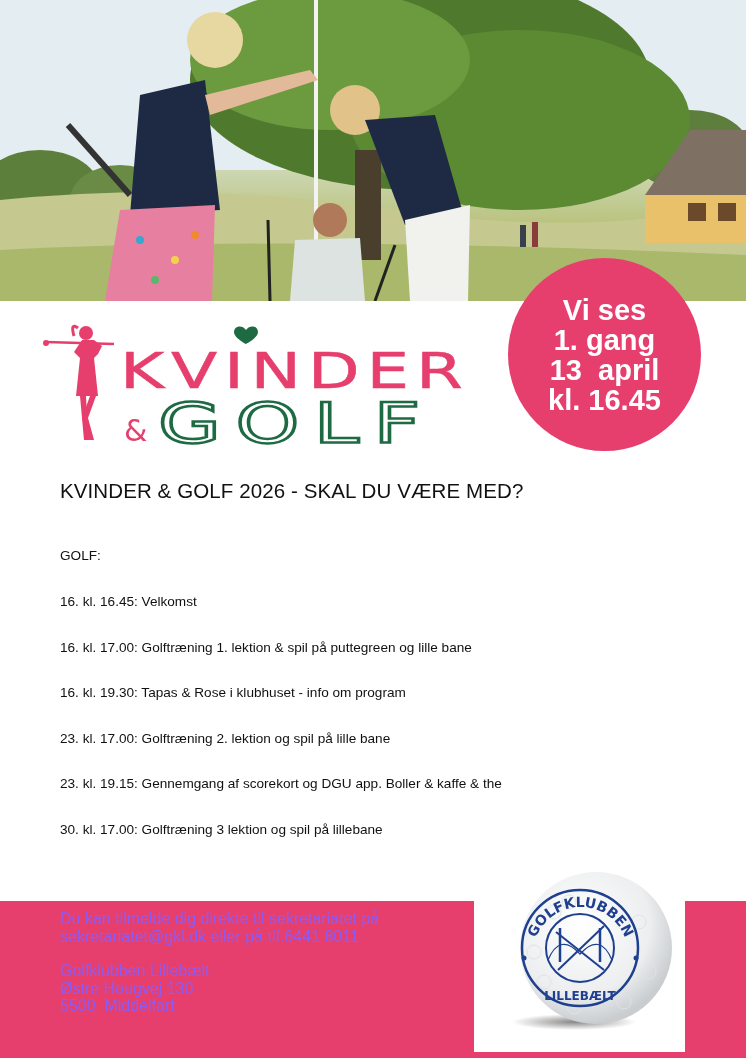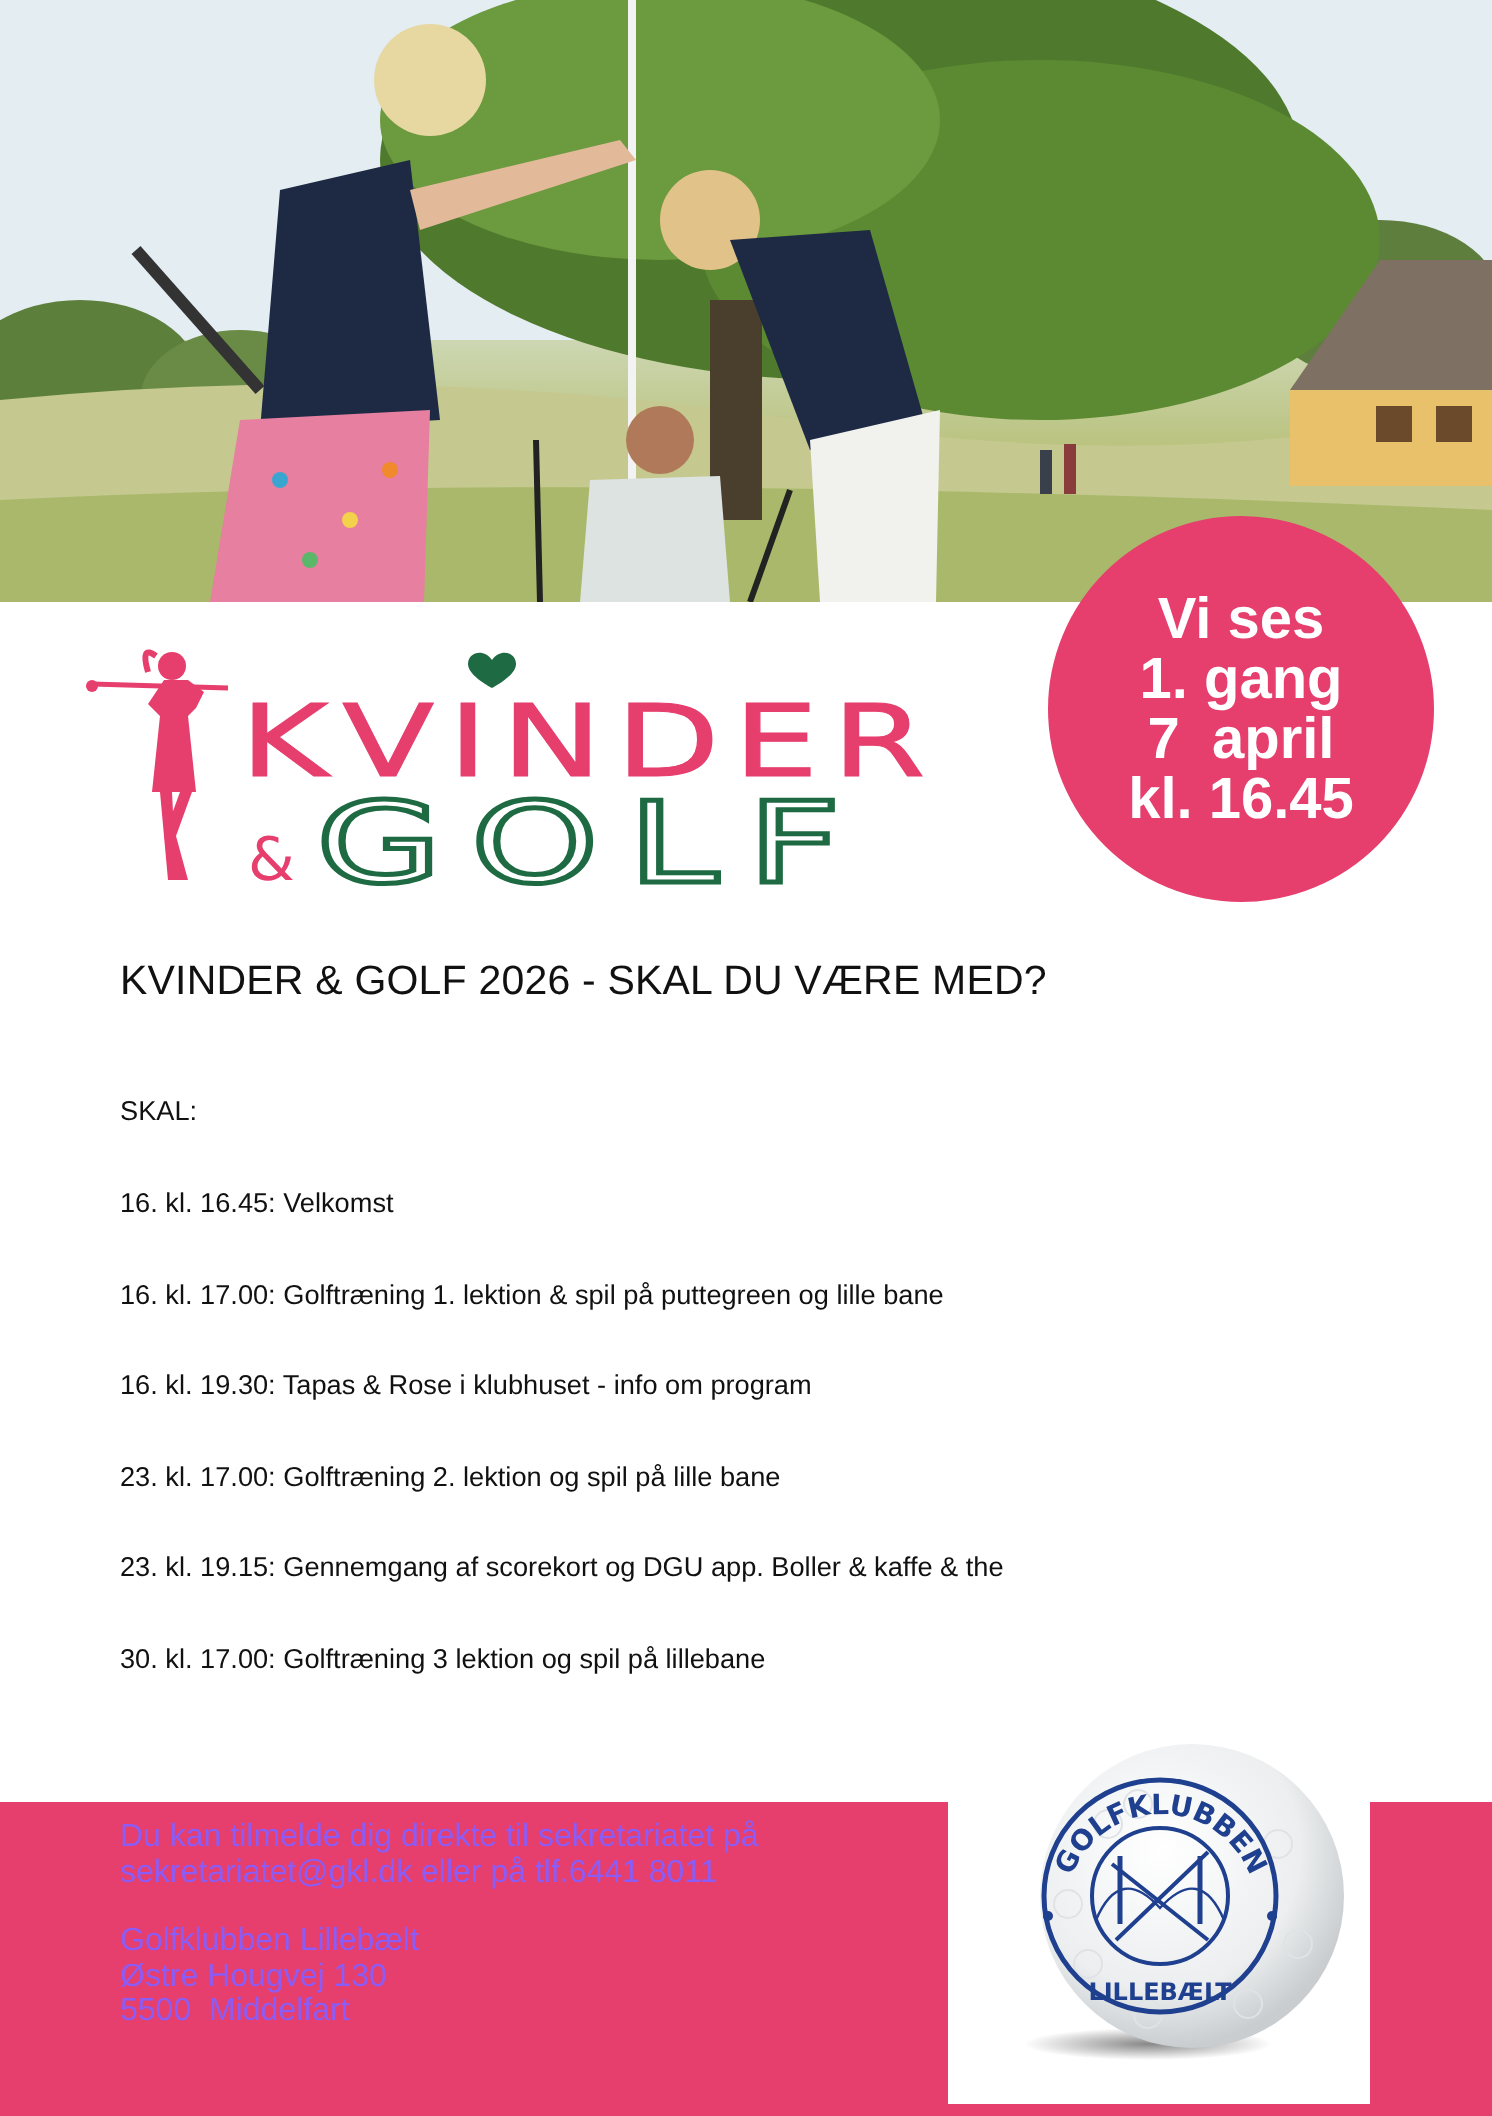--- a/index.html
+++ b/index.html
@@ -1,20 +1,20 @@
 <!DOCTYPE html>
 <html><head>
 <meta charset="utf-8">
 <style>
   html, body { margin:0; padding:0; }
   body { width:746px; height:1058px; position:relative; overflow:hidden; background:#ffffff; font-family:"Liberation Sans", sans-serif; }
   .hero { position:absolute; left:0; top:0; width:746px; height:301px; overflow:hidden;
     background: linear-gradient(180deg, #dfe9ef 0%, #e8eef0 35%, #c9d3a8 60%, #b9c27c 75%, #a5ad6e 100%); }
   .hero svg { position:absolute; left:0; top:0; }
-  .badge { position:absolute; left:524px; top:258px; width:193px; height:193px; border-radius:50%; background:#e63e6d;
+  .badge { position:absolute; left:508px; top:258px; width:193px; height:193px; border-radius:50%; background:#e63e6d;
     color:#fff; display:flex; flex-direction:column; align-items:center; justify-content:center; font-weight:bold; font-size:29px; line-height:30px; text-align:center; }
   .logo { position:absolute; left:42px; top:318px; width:390px; height:130px; }
   .headline { position:absolute; left:60px; top:479px; font-size:20.5px; color:#111; white-space:nowrap; letter-spacing:0.1px;text-align:right; }
   .schedule { position:absolute; left:60px; top:518px; font-size:13.6px; line-height:15.2px; color:#111; white-space:pre; }
   .schedule .gap { height:15px; }
   .footer { position:absolute; left:0; top:901px; width:746px; height:157px; background:#e63e6d; }
   .footer-text { position:absolute; left:60px; top:910px; color:#8b5cf6; font-size:16px; line-height:17.5px; white-space:nowrap; }
   .footer-text .blank { height:17px; }
   .ballbox { position:absolute; left:474px; top:862px; width:211px; height:190px; background:#fff; }
 </style>
@@ -65,21 +65,21 @@
     <line x1="395" y1="245" x2="375" y2="301" stroke="#222" stroke-width="3"></line>
 
     <rect x="520" y="225" width="6" height="22" fill="#3a3f4c"></rect>
     <rect x="532" y="222" width="6" height="25" fill="#8a3b3b"></rect>
   </svg>
 </div>
 
 <div class="badge">
   <div>Vi ses</div>
   <div>1. gang</div>
-  <div style="white-space:pre">7  april</div>
+  <div style="white-space:pre">13  april</div>
   <div>kl. 16.45</div>
 </div>
 
 <div class="logo">
   <svg width="390" height="130" viewBox="0 0 390 130">
 
     <line x1="4" y1="24" x2="72" y2="26" stroke="#e63e6d" stroke-width="2.5"></line>
     <circle cx="4" cy="25" r="3" fill="#e63e6d"></circle>
 
     <circle cx="44" cy="15" r="7" fill="#e63e6d"></circle>
@@ -93,21 +93,21 @@
     <path d="M200 20 C196 14 188 16 188 22 C188 28 200 34 200 34 C200 34 212 28 212 22 C212 16 204 14 200 20 Z" fill="#1e6b43" transform="translate(4,-8)"></path>
   </svg>
   <div style="position:absolute; left:78px; top:24px; font-size:50px; font-weight:normal; color:#e63e6d; letter-spacing:5px; transform:scaleX(1.35); transform-origin:left; -webkit-text-stroke:0.5px #e63e6d; font-family:'DejaVu Sans', sans-serif;">KVINDER</div>
   <div style="position:absolute; left:82px; top:95px; font-size:30px; color:#e63e6d; font-family:'DejaVu Sans', sans-serif;">&amp;</div>
   <div style="position:absolute; left:116px; top:72px; font-size:56px; color:transparent; letter-spacing:10px; -webkit-text-stroke:2.5px #1e6b43; transform:scaleX(1.45); transform-origin:left; font-family:'DejaVu Sans', sans-serif;">GOLF</div>
 </div>
 
 <div class="headline">KVINDER &amp; GOLF 2026 - SKAL DU VÆRE MED?</div>
 
 <div class="schedule">
-  <div>SKAL:</div>
+  <div>GOLF:</div>
   <div>16. kl. 16.45: Velkomst</div>
   <div>16. kl. 17.00: Golftræning 1. lektion &amp; spil på puttegreen og lille bane</div>
   <div>16. kl. 19.30: Tapas &amp; Rose i klubhuset - info om program</div>
   <div>23. kl. 17.00: Golftræning 2. lektion og spil på lille bane</div>
   <div>23. kl. 19.15: Gennemgang af scorekort og DGU app. Boller &amp; kaffe &amp; the</div>
   <div>30. kl. 17.00: Golftræning 3 lektion og spil på lillebane</div>
   <div class="gap"></div>
   <div>MAJ:</div>
   <div>07. kl. 17.00:  Golftræning 4. lektion og spil på lillebane</div>
   <div>07. kl. 19.15:  Besøg hos greenkeeper</div>

